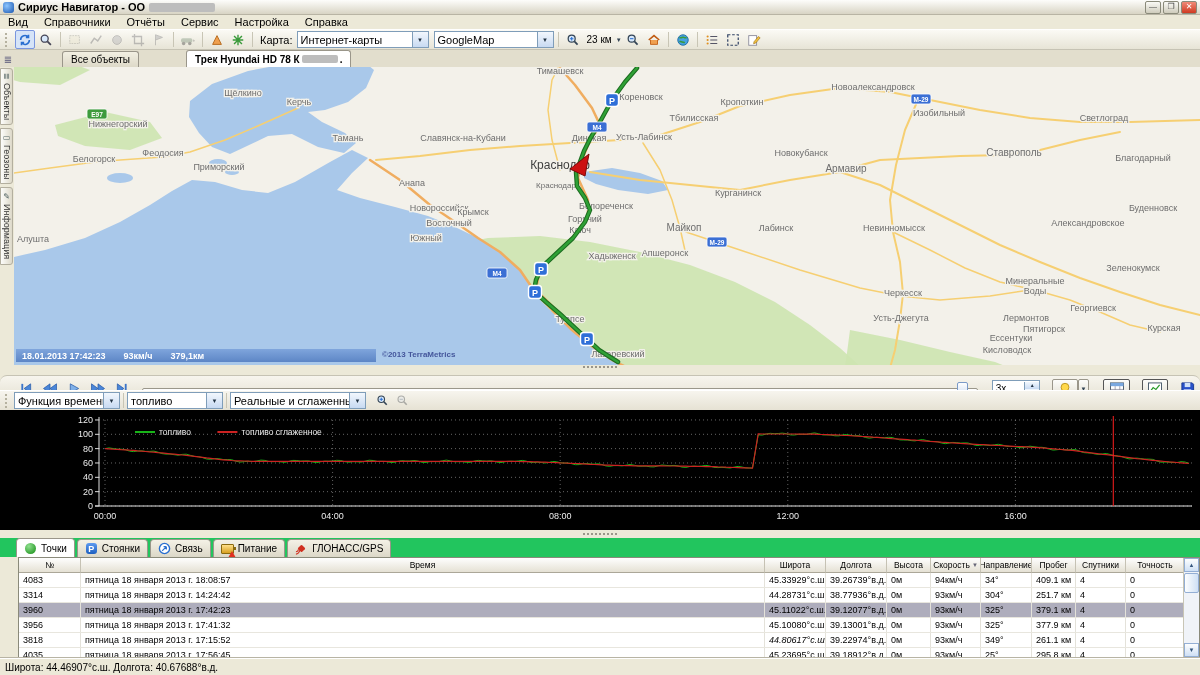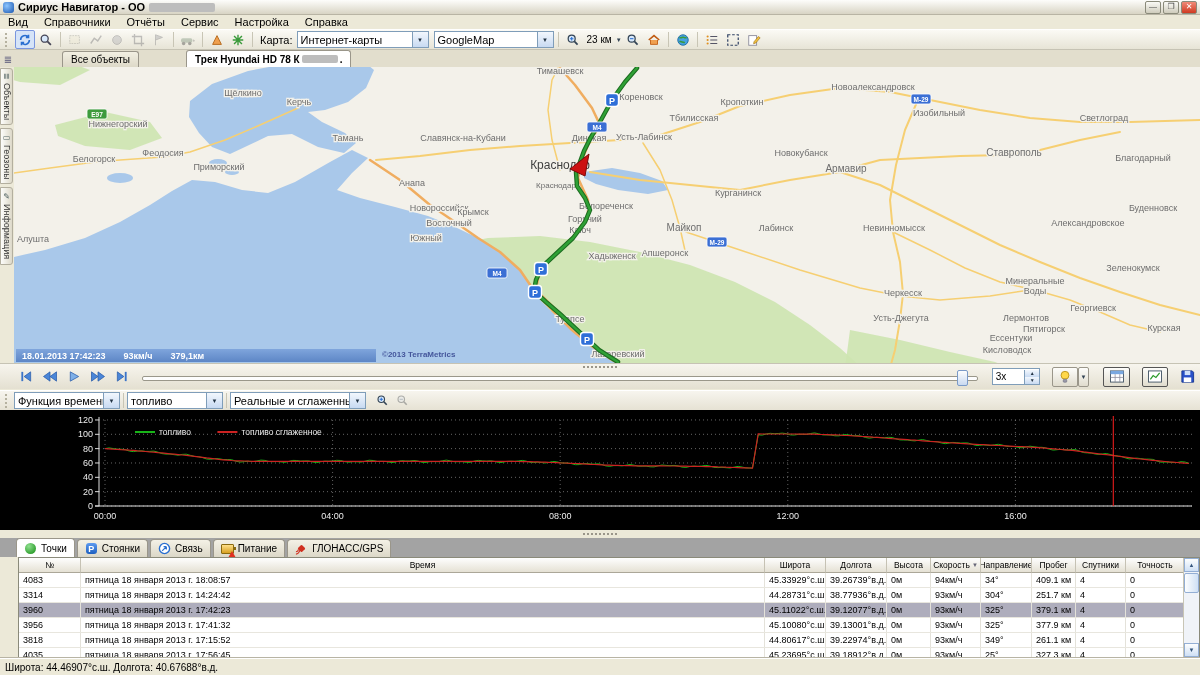--- a/index.html
+++ b/index.html
@@ -44,43 +44,43 @@
   .vtab{writing-mode:vertical-rl;font-size:9px;color:#333;background:linear-gradient(90deg,#fdfdfb,#ddd9c9);
         border:1px solid #b3af9f;border-radius:0 3px 3px 0;padding:4px 0;display:flex;align-items:center;gap:3px;width:13px;box-sizing:border-box;}
   .vtab .vico{font-size:8px;color:#566;}
   
   .map{left:14px;top:67px;width:1186px;height:298px;background:#f3f1ea;}
   .map svg{display:block;}
   .ovbar{left:16px;top:349px;height:13px;width:360px;background:linear-gradient(#7fa5dc,#5d86c6);
          color:#fff;font-size:9px;font-weight:bold;display:flex;align-items:center;gap:18px;padding:0 6px;box-sizing:border-box;white-space:nowrap;}
   .copyr{left:382px;top:350px;font-size:8px;color:#44569b;font-weight:bold;white-space:nowrap;}
   
-  .playbar{left:0;top:363px;width:1200px;height:25px;background:linear-gradient(#f7f5ee,#e4e0d1);
-           border-top:1px solid #c6c3b4;display:flex;align-items:center;}
+  .playbar{left:0;top:375px;width:1200px;height:25px;background:linear-gradient(#f7f5ee,#e4e0d1);
+           border-top:1px solid #c6c3b4;display:flex;align-items:center;border-radius:7px;}
   .pbtn{width:24px;height:18px;display:flex;align-items:center;justify-content:center;flex:none;}
   .slider{position:relative;height:18px;width:860px;margin-left:8px;}
   .groove{position:absolute;left:0;right:0;top:8px;height:3px;background:#fdfdfd;border:1px solid #9a978a;border-radius:2px;}
   .handle{position:absolute;top:2px;width:9px;height:14px;background:linear-gradient(#fdfefe,#c9d9f0);border:1px solid #7a9ac8;border-radius:2px;}
   .spin{width:50px;height:17px;background:#fff;border:1px solid #7f9db9;font-size:10px;display:flex;align-items:center;box-sizing:border-box;margin-left:14px;}
   .spin .sv{flex:1;padding-left:3px;}
   .spinbtns{width:14px;display:flex;flex-direction:column;border-left:1px solid #7f9db9;}
   .spinbtns div{height:7px;font-size:5px;text-align:center;line-height:7px;color:#234;background:linear-gradient(#f2f7fd,#c8daf2);}
   .toolbtn{height:20px;border:1px solid #9a968a;border-radius:2px;background:linear-gradient(#fdfdfb,#e0dcce);
            display:flex;align-items:center;justify-content:center;box-sizing:border-box;}
   .frame{border:1px solid #555;}
   
   .chartbar{left:0;top:390px;width:1200px;height:20px;background:linear-gradient(#f7f5ee,#e6e2d4);
             border-top:1px solid #fff;display:flex;align-items:center;padding:0 2px;box-sizing:border-box;}
   
   .chart{left:0;top:410px;width:1200px;height:120px;background:#000;}
   .splitter{left:0;top:530px;width:1200px;height:8px;background:#ece9d8;display:flex;align-items:center;justify-content:center;}
   .dots{width:34px;border-top:2px dotted #9a968a;height:0;}
   .dots2{position:absolute;left:583px;top:366px;width:34px;border-top:2px dotted #9a968a;}
   
-  .btabs{left:0;top:538px;width:1200px;height:19px;background:#a3a3a3;display:flex;align-items:flex-end;padding-left:16px;box-sizing:border-box;}
+  .btabs{left:0;top:538px;width:1200px;height:19px;background:#22c55e;display:flex;align-items:flex-end;padding-left:16px;box-sizing:border-box;}
   .btab{height:17px;display:flex;align-items:center;gap:4px;padding:0 7px;font-size:10px;border:1px solid #9a968a;border-bottom:none;
         border-radius:4px 4px 0 0;background:linear-gradient(#f4f1e6,#dcd8c8);margin-right:2px;white-space:nowrap;}
   .btab.act{background:#fff;height:18px;}
   .ic{width:13px;height:13px;flex:none;display:flex;align-items:center;justify-content:center;}
   .ic-ball{width:11px;height:11px;border-radius:50%;background:radial-gradient(circle at 35% 30%,#8fe08f,#118a11);}
   .ic-p{width:11px;height:11px;border-radius:3px;background:linear-gradient(#5d9bf0,#1d5fc0);color:#fff;font-size:9px;font-weight:bold;
         display:flex;align-items:center;justify-content:center;}
   .ic-batt{width:12px;height:8px;background:linear-gradient(#ffe08a,#d8a020);border:1px solid #8a6a10;border-radius:1px;position:relative;}
   .ic-batt:after{content:"";position:absolute;right:-3px;top:2px;width:2px;height:3px;background:#8a6a10;}
   .warn{position:absolute;right:-2px;bottom:-3px;width:0;height:0;border-left:4px solid transparent;border-right:4px solid transparent;border-bottom:7px solid #e03020;}
@@ -659,38 +659,38 @@
           <div class="td" style="width: 44px;">0м</div>
           <div class="td" style="width: 50px;">93км/ч</div>
           <div class="td" style="width: 51px;">325°</div>
           <div class="td" style="width: 44px;">377.9 км</div>
           <div class="td" style="width: 50px;">4</div>
           <div class="td" style="width: 59px;">0</div>
         </div>
         <div class="tr">
           <div class="td" style="width: 62px;">3818</div>
           <div class="td" style="width: 684px;">пятница 18 января 2013 г. 17:15:52</div>
-          <div class="td" style="width: 61px;">44.80617°с.ш.</div>
+          <div class="td" style="width: 61px; font-style: italic;">44.80617°с.ш.</div>
           <div class="td" style="width: 61px;">39.22974°в.д.</div>
           <div class="td" style="width: 44px;">0м</div>
           <div class="td" style="width: 50px;">93км/ч</div>
           <div class="td" style="width: 51px;">349°</div>
           <div class="td" style="width: 44px;">261.1 км</div>
           <div class="td" style="width: 50px;">4</div>
           <div class="td" style="width: 59px;">0</div>
         </div>
         <div class="tr">
           <div class="td" style="width: 62px;">4035</div>
           <div class="td" style="width: 684px;">пятница 18 января 2013 г. 17:56:45</div>
           <div class="td" style="width: 61px;">45.23695°с.ш.</div>
           <div class="td" style="width: 61px;">39.18912°в.д.</div>
           <div class="td" style="width: 44px;">0м</div>
           <div class="td" style="width: 50px;">93км/ч</div>
           <div class="td" style="width: 51px;">25°</div>
-          <div class="td" style="width: 44px;">327.3 км</div>
+          <div class="td" style="width: 44px;">295.8 км</div>
           <div class="td" style="width: 50px;">4</div>
           <div class="td" style="width: 59px;">0</div>
         </div>
       </div>
     <div class="vscroll">
       <div class="sbtn" style="position:absolute;top:0;">▲</div>
       <div class="sthumb"></div>
       <div class="sbtn" style="position:absolute;bottom:0;">▼</div>
     </div>
   </div>

